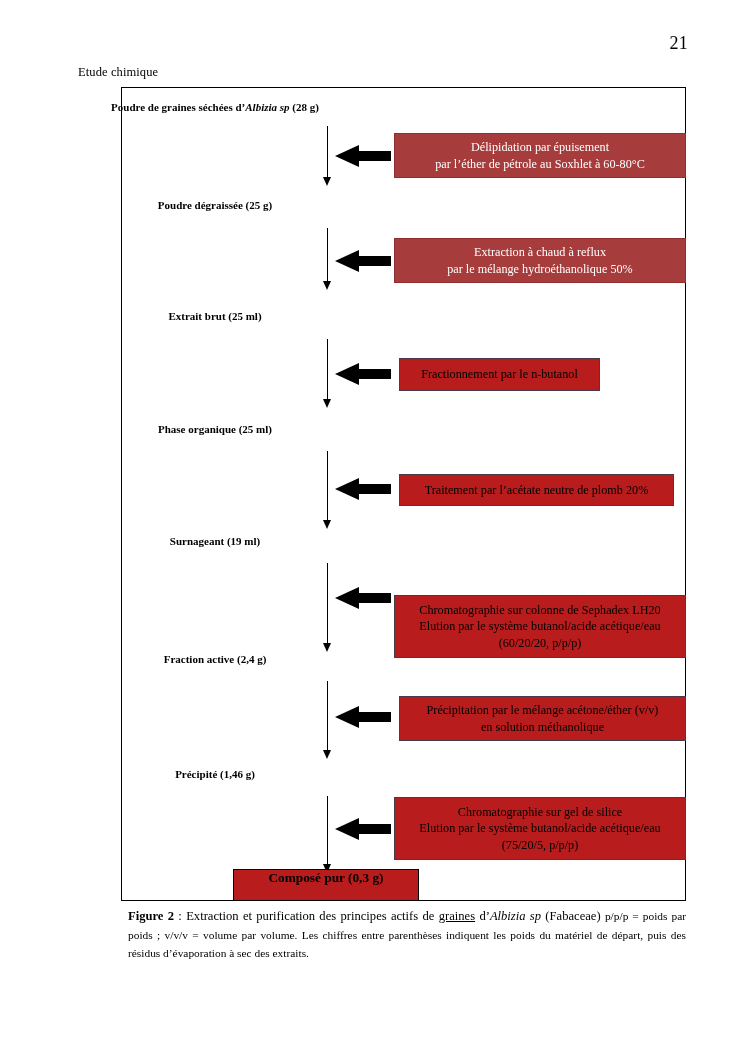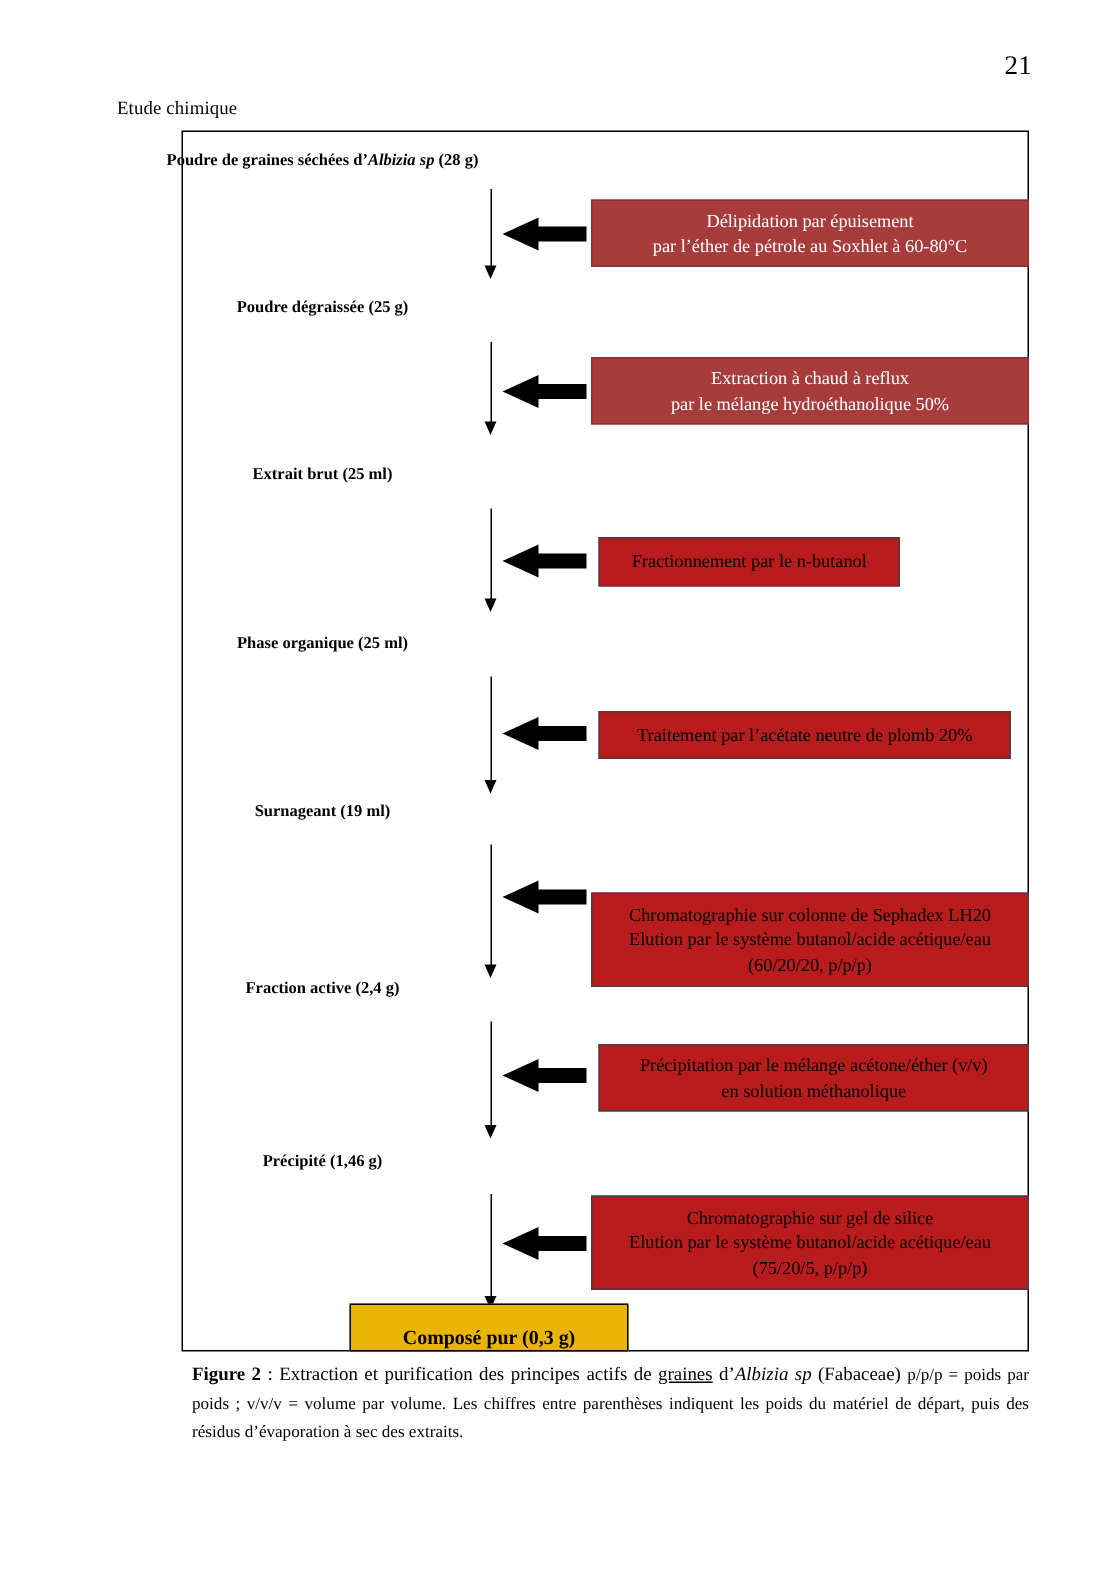--- a/index.html
+++ b/index.html
@@ -64,25 +64,25 @@
   .stage-label .sp {
     font-style: italic;
   }
 
   
   .stage-boxed {
     position: absolute;
     border: 1.6px solid #000;
     box-sizing: border-box;
     display: flex;
-    align-items: flex-end;
+    align-items: flex-start;
     justify-content: center;
     font-weight: bold;
     font-size: 13.3px;
-    background: #eab308;
+    background: #b91c1c;
   }
 
   
   .trunk {
     position: absolute;
     width: 1.4px;
     background: #000;
   }
   .trunk-head {
     position: absolute;

